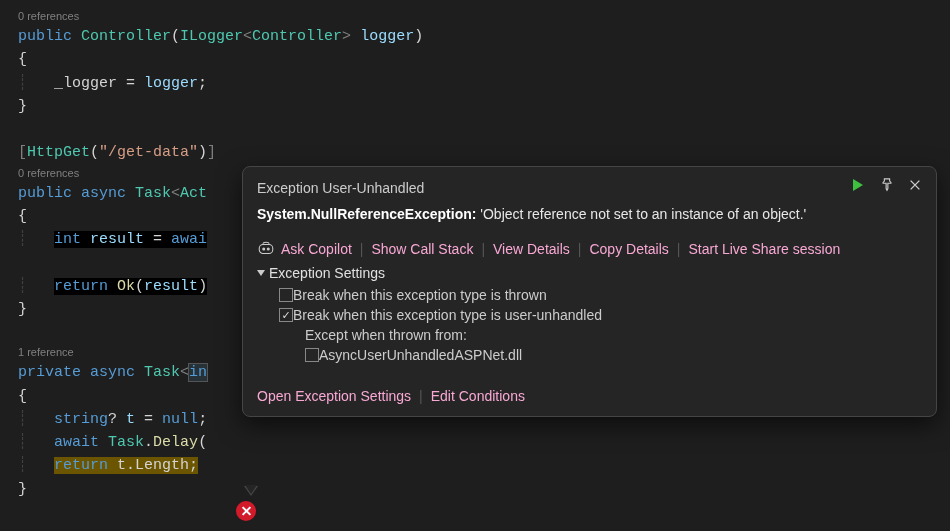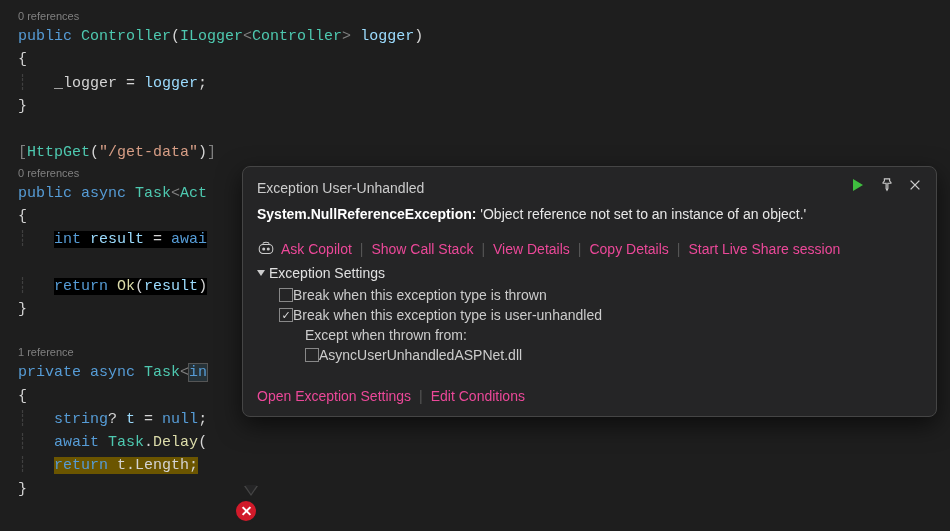--- a/index.html
+++ b/index.html
@@ -81,21 +81,21 @@
   }
   .popup-msg b { font-weight: 700; color: #fff; }
   .link-row {
     display: flex;
     align-items: center;
     flex-wrap: wrap;
     gap: 0;
     margin-bottom: 8px;
   }
   .link-row .sep { color: #555; margin: 0 8px; }
-  .link { color: #ec4899; cursor: pointer; }
+  .link { color: #f9a8d4; cursor: pointer; }
   .copilot-icon { display:inline-flex; margin-right:6px; }
   .section-header {
     display: flex; align-items: center; gap: 4px;
     margin: 6px 0 4px 0;
     color: #e0e0e0;
   }
   .tri {
     width:0;height:0;border-left:4px solid transparent;border-right:4px solid transparent;border-top:6px solid #cccccc;
     display:inline-block;
   }

